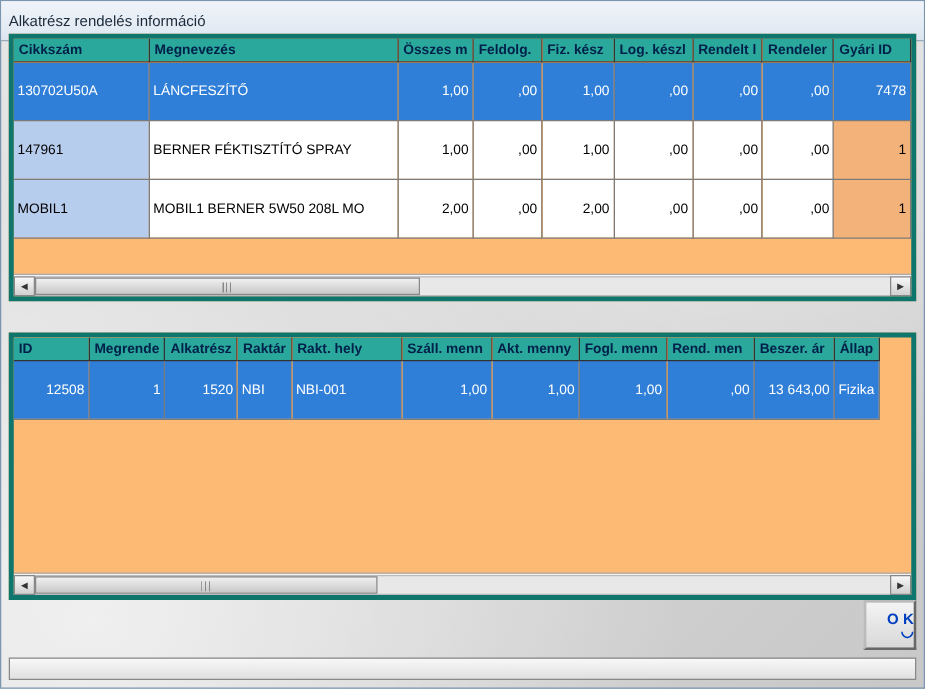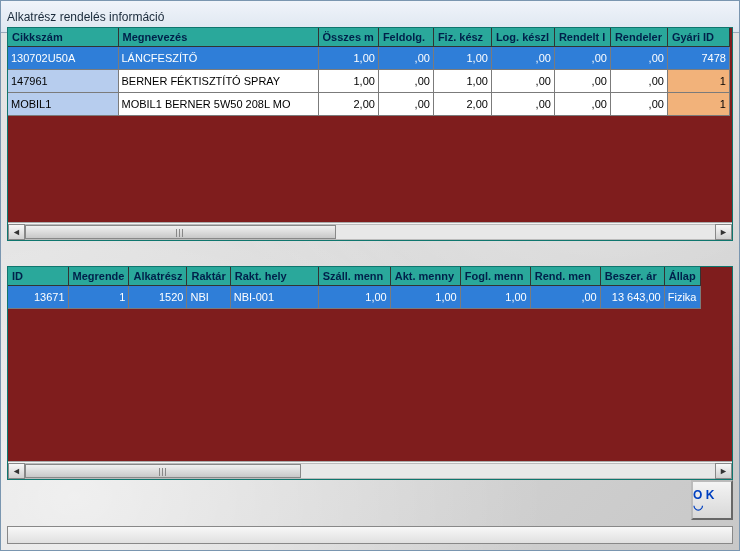--- a/index.html
+++ b/index.html
@@ -21,22 +21,22 @@
     padding: 2px 6px;
     color: #1a2a3a;
     border-bottom: 1px solid #9ab;
     font-size: 12px;
     display: flex; align-items: center;
     background: linear-gradient(#f0f4fa, #dde6f0);
   }
   .panel {
     position: absolute;
     left: 6px; right: 6px;
-    border: 1px solid #0f766e;
-    background: #7f1d1d;
+    border: 4px solid #0f766e;
+    background: #fdba74;
     overflow: hidden;
   }
   .panel-top { top: 26px; height: 214px; }
   .panel-bot { top: 265px; height: 214px; }
 
   .grid-wrap { position:absolute; top:0; left:0; right:0; bottom:18px; overflow:hidden;}
   .grid {
     border-collapse: collapse;
     table-layout: fixed;
     font-size: 11px;
@@ -50,21 +50,21 @@
     border-right: 1px solid #333;
     border-bottom: 1px solid #333;
     padding: 2px 4px;
     height: 18px;
     overflow: hidden;
     white-space: nowrap;
   }
   .grid td {
     border-right: 1px solid #7b7b7b;
     border-bottom: 1px solid #7b7b7b;
-    padding: 5px 3px;
+    padding: 17px 3px;
     height: 17px;
     overflow: hidden;
     white-space: nowrap;
     background: #fff;
   }
   .num { text-align: right; }
   tr.sel td { background: #2f7ed8; color: #fff; }
   td.orange { background: #f2b27a !important; color:#000 !important;}
   tr.hl td.key { background:#b7cdee; }
 
@@ -89,21 +89,21 @@
   .bottom-bar {
     position:absolute; left:6px; right:6px; bottom:28px; height:44px;
     display:flex; justify-content:flex-end; align-items:center;
   }
   .ok-btn {
     width:42px; height:40px;
     border:2px outset #bbb;
     background:linear-gradient(#f4f4f4,#d8d8d8);
     color:#0040c0;
     font-weight:bold;
-    display:flex; flex-direction:column; align-items:flex-start; justify-content:center;
+    display:flex; flex-direction:column; align-items:flex-end; justify-content:center;
     font-size:12px; line-height:1;
     cursor:pointer;
   }
   .ok-btn .smile{ font-size:12px; line-height:.8;}
   .status {
     position:absolute; left:6px; right:6px; bottom:6px; height:18px;
     border:1px solid #888;
     background: linear-gradient(#f8f8f8,#e0e0e0);
   }
 </style>
@@ -214,21 +214,21 @@
               <th>Száll. menn</th>
               <th>Akt. menny</th>
               <th>Fogl. menn</th>
               <th>Rend. men</th>
               <th>Beszer. ár</th>
               <th>Állap</th>
             </tr>
           </thead>
           <tbody>
             <tr class="sel">
-              <td class="num">13671</td>
+              <td class="num">12508</td>
               <td class="num">1</td>
               <td class="num">1520</td>
               <td>NBI</td>
               <td>NBI-001</td>
               <td class="num">1,00</td>
               <td class="num">1,00</td>
               <td class="num">1,00</td>
               <td class="num">,00</td>
               <td class="num">13 643,00</td>
               <td>Fizika</td>

